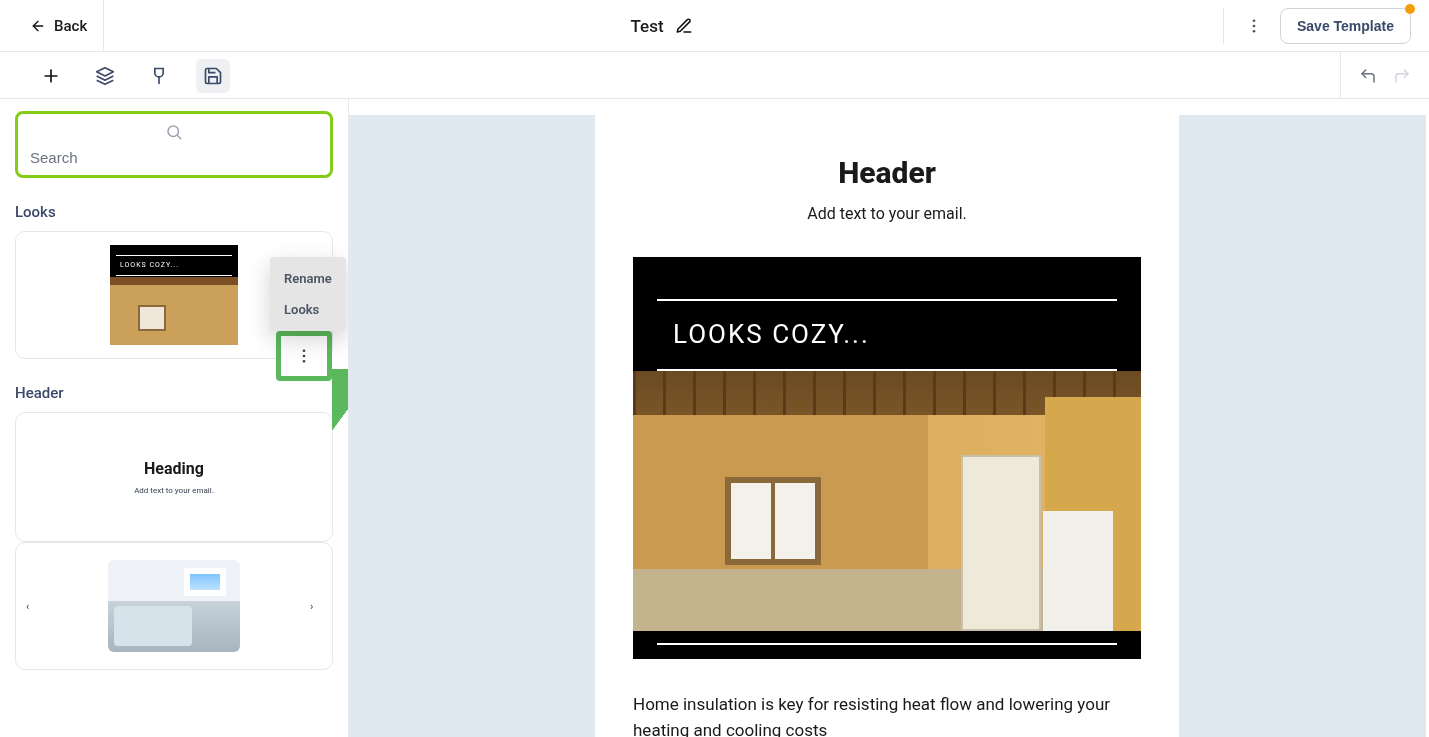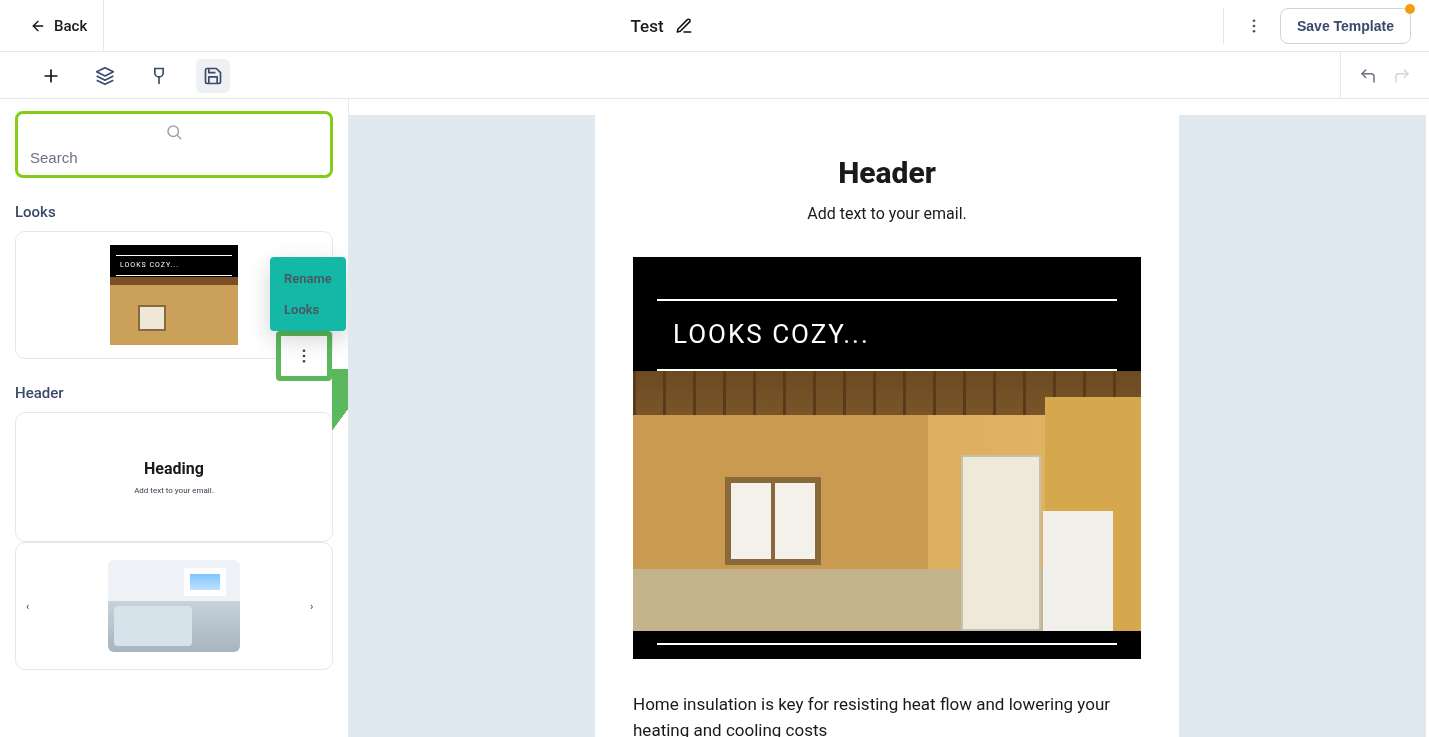--- a/index.html
+++ b/index.html
@@ -174,21 +174,21 @@
      font-size:11px; color:#374151;}
   .carousel-ctrl.left{left:10px;}
   .carousel-ctrl.right{right:10px;}
 
   
   .context-menu{
     position:absolute;
     left: 270px;
     top: 158px;
     width: 76px;
-    background:#14b8a6;
+    background:#e5e5e5;
     border-radius:4px;
     box-shadow: 0 8px 24px rgba(0,0,0,0.18);
     padding: 6px 0;
     z-index:50;
   }
   .context-menu .mi{
     padding: 8px 14px;
     font-size:13px;
     font-weight:600;
     color:#4b5563;

